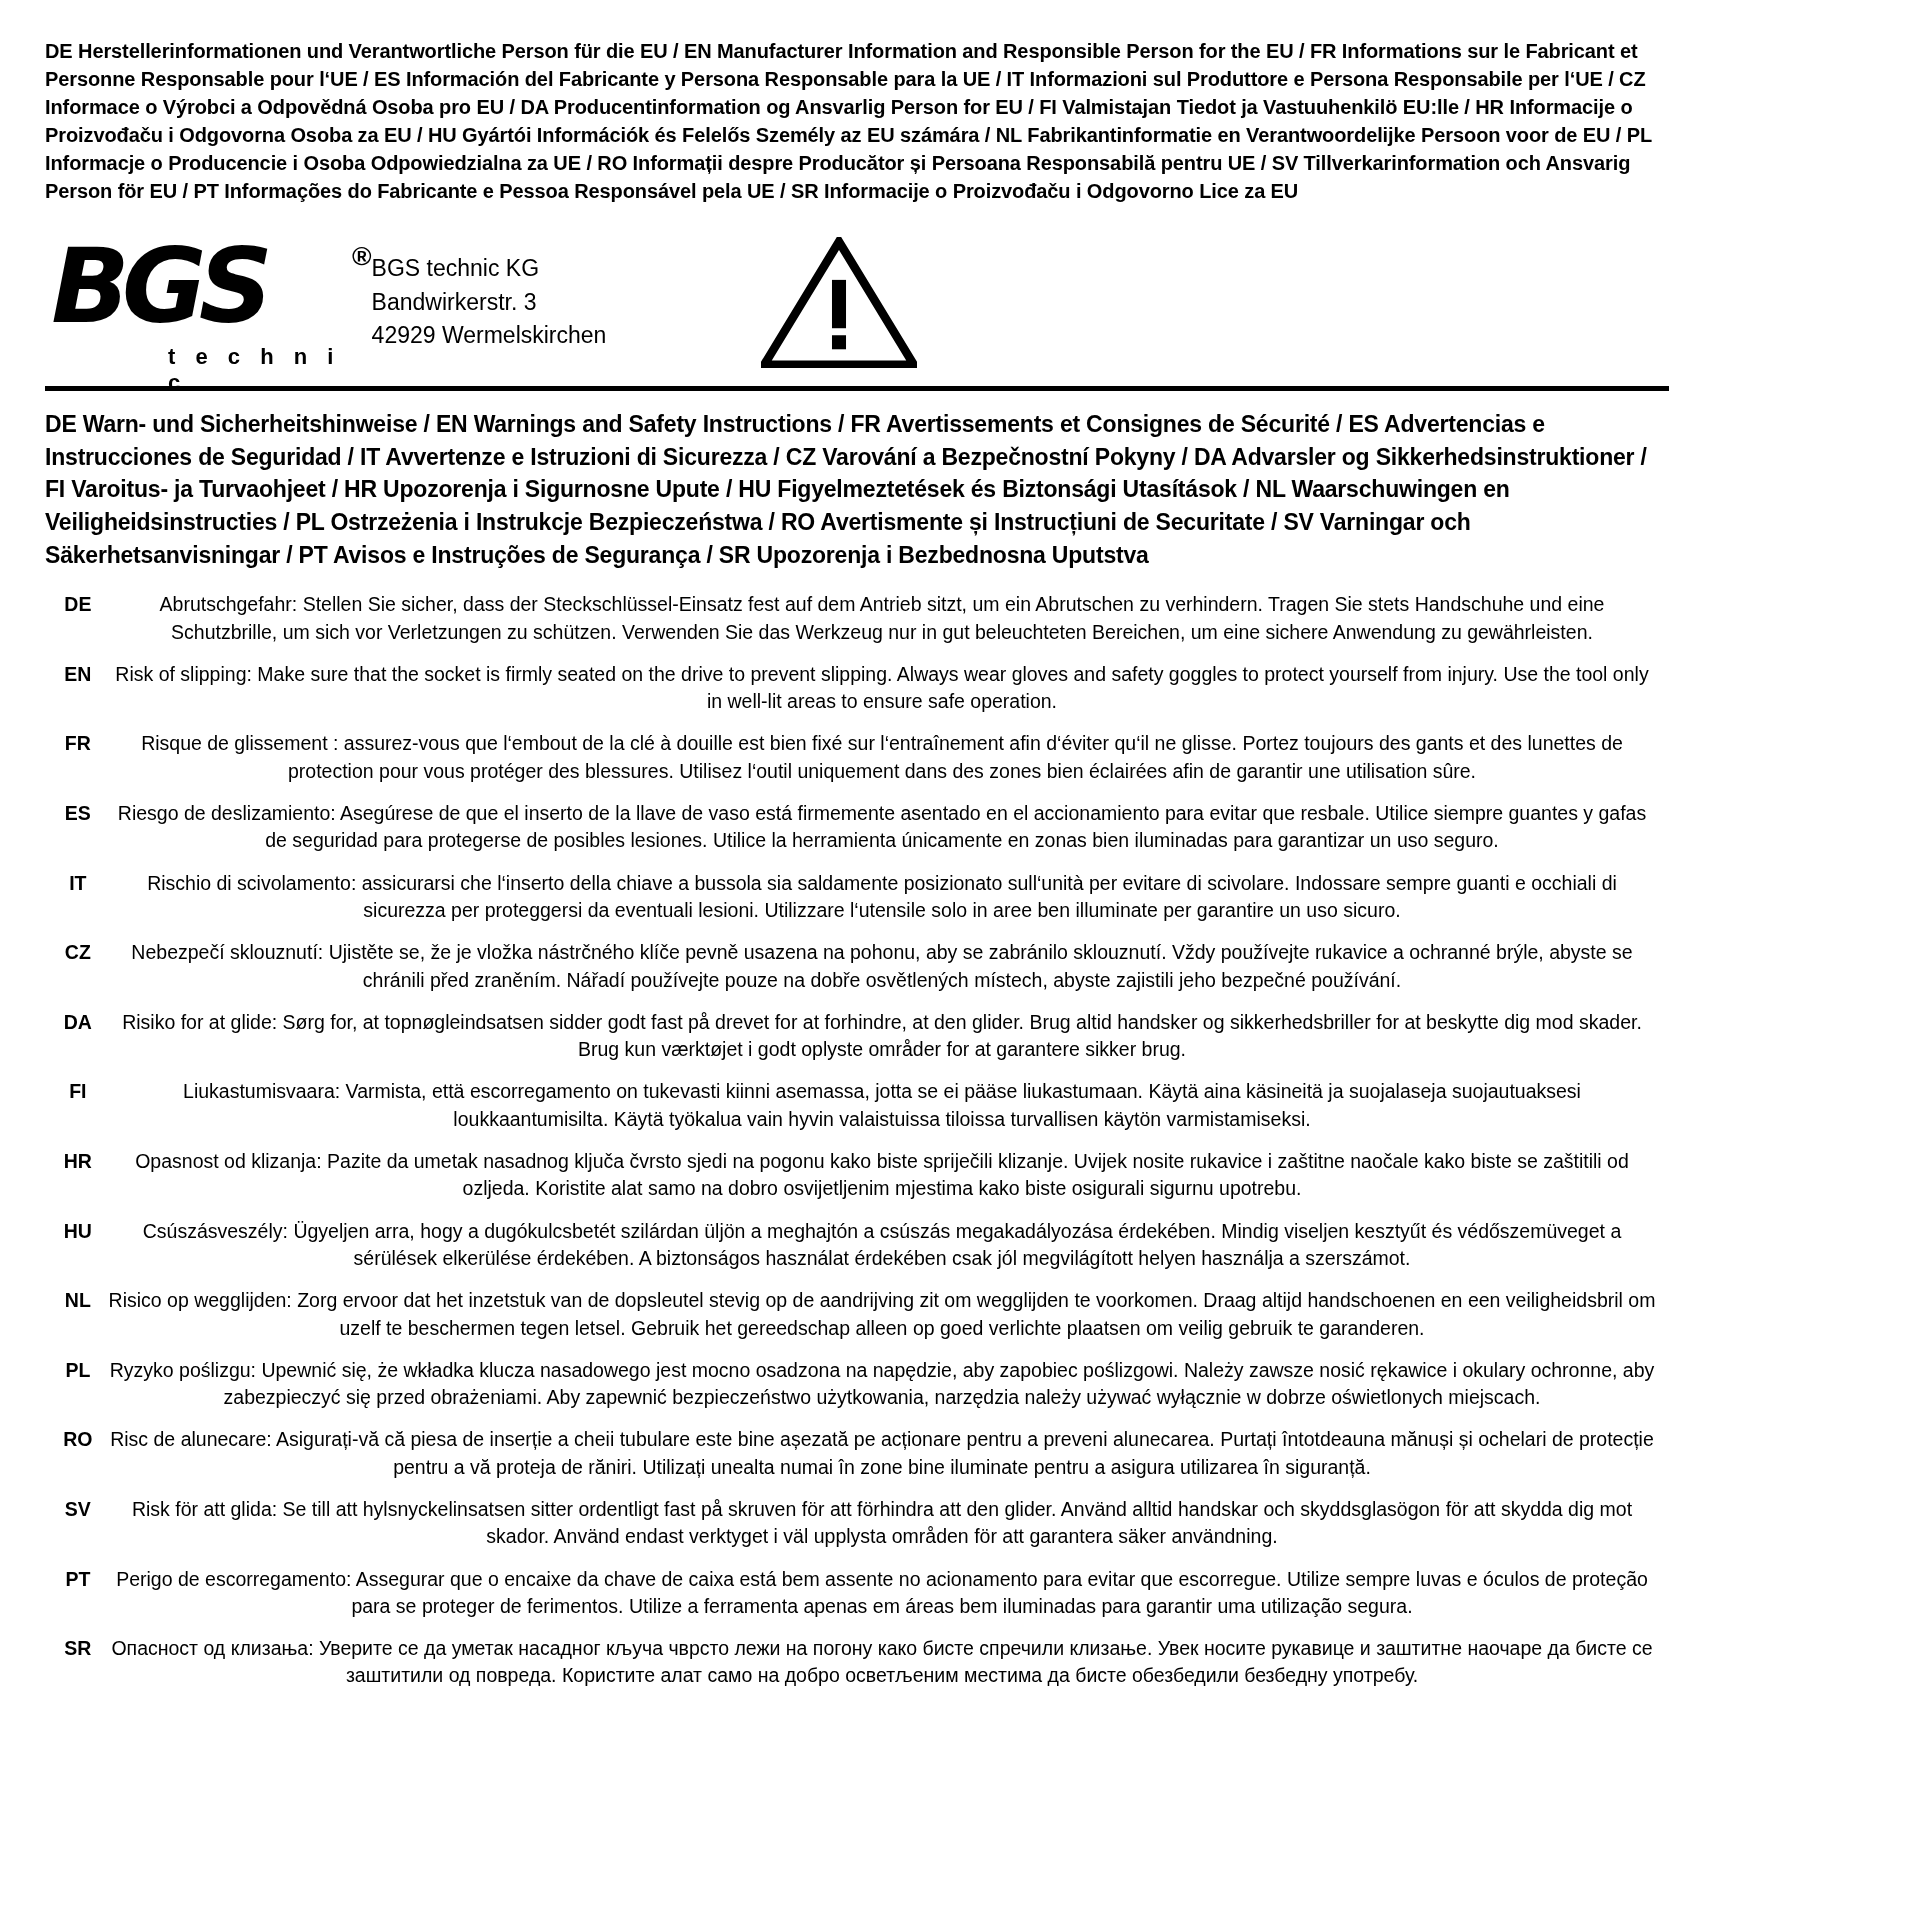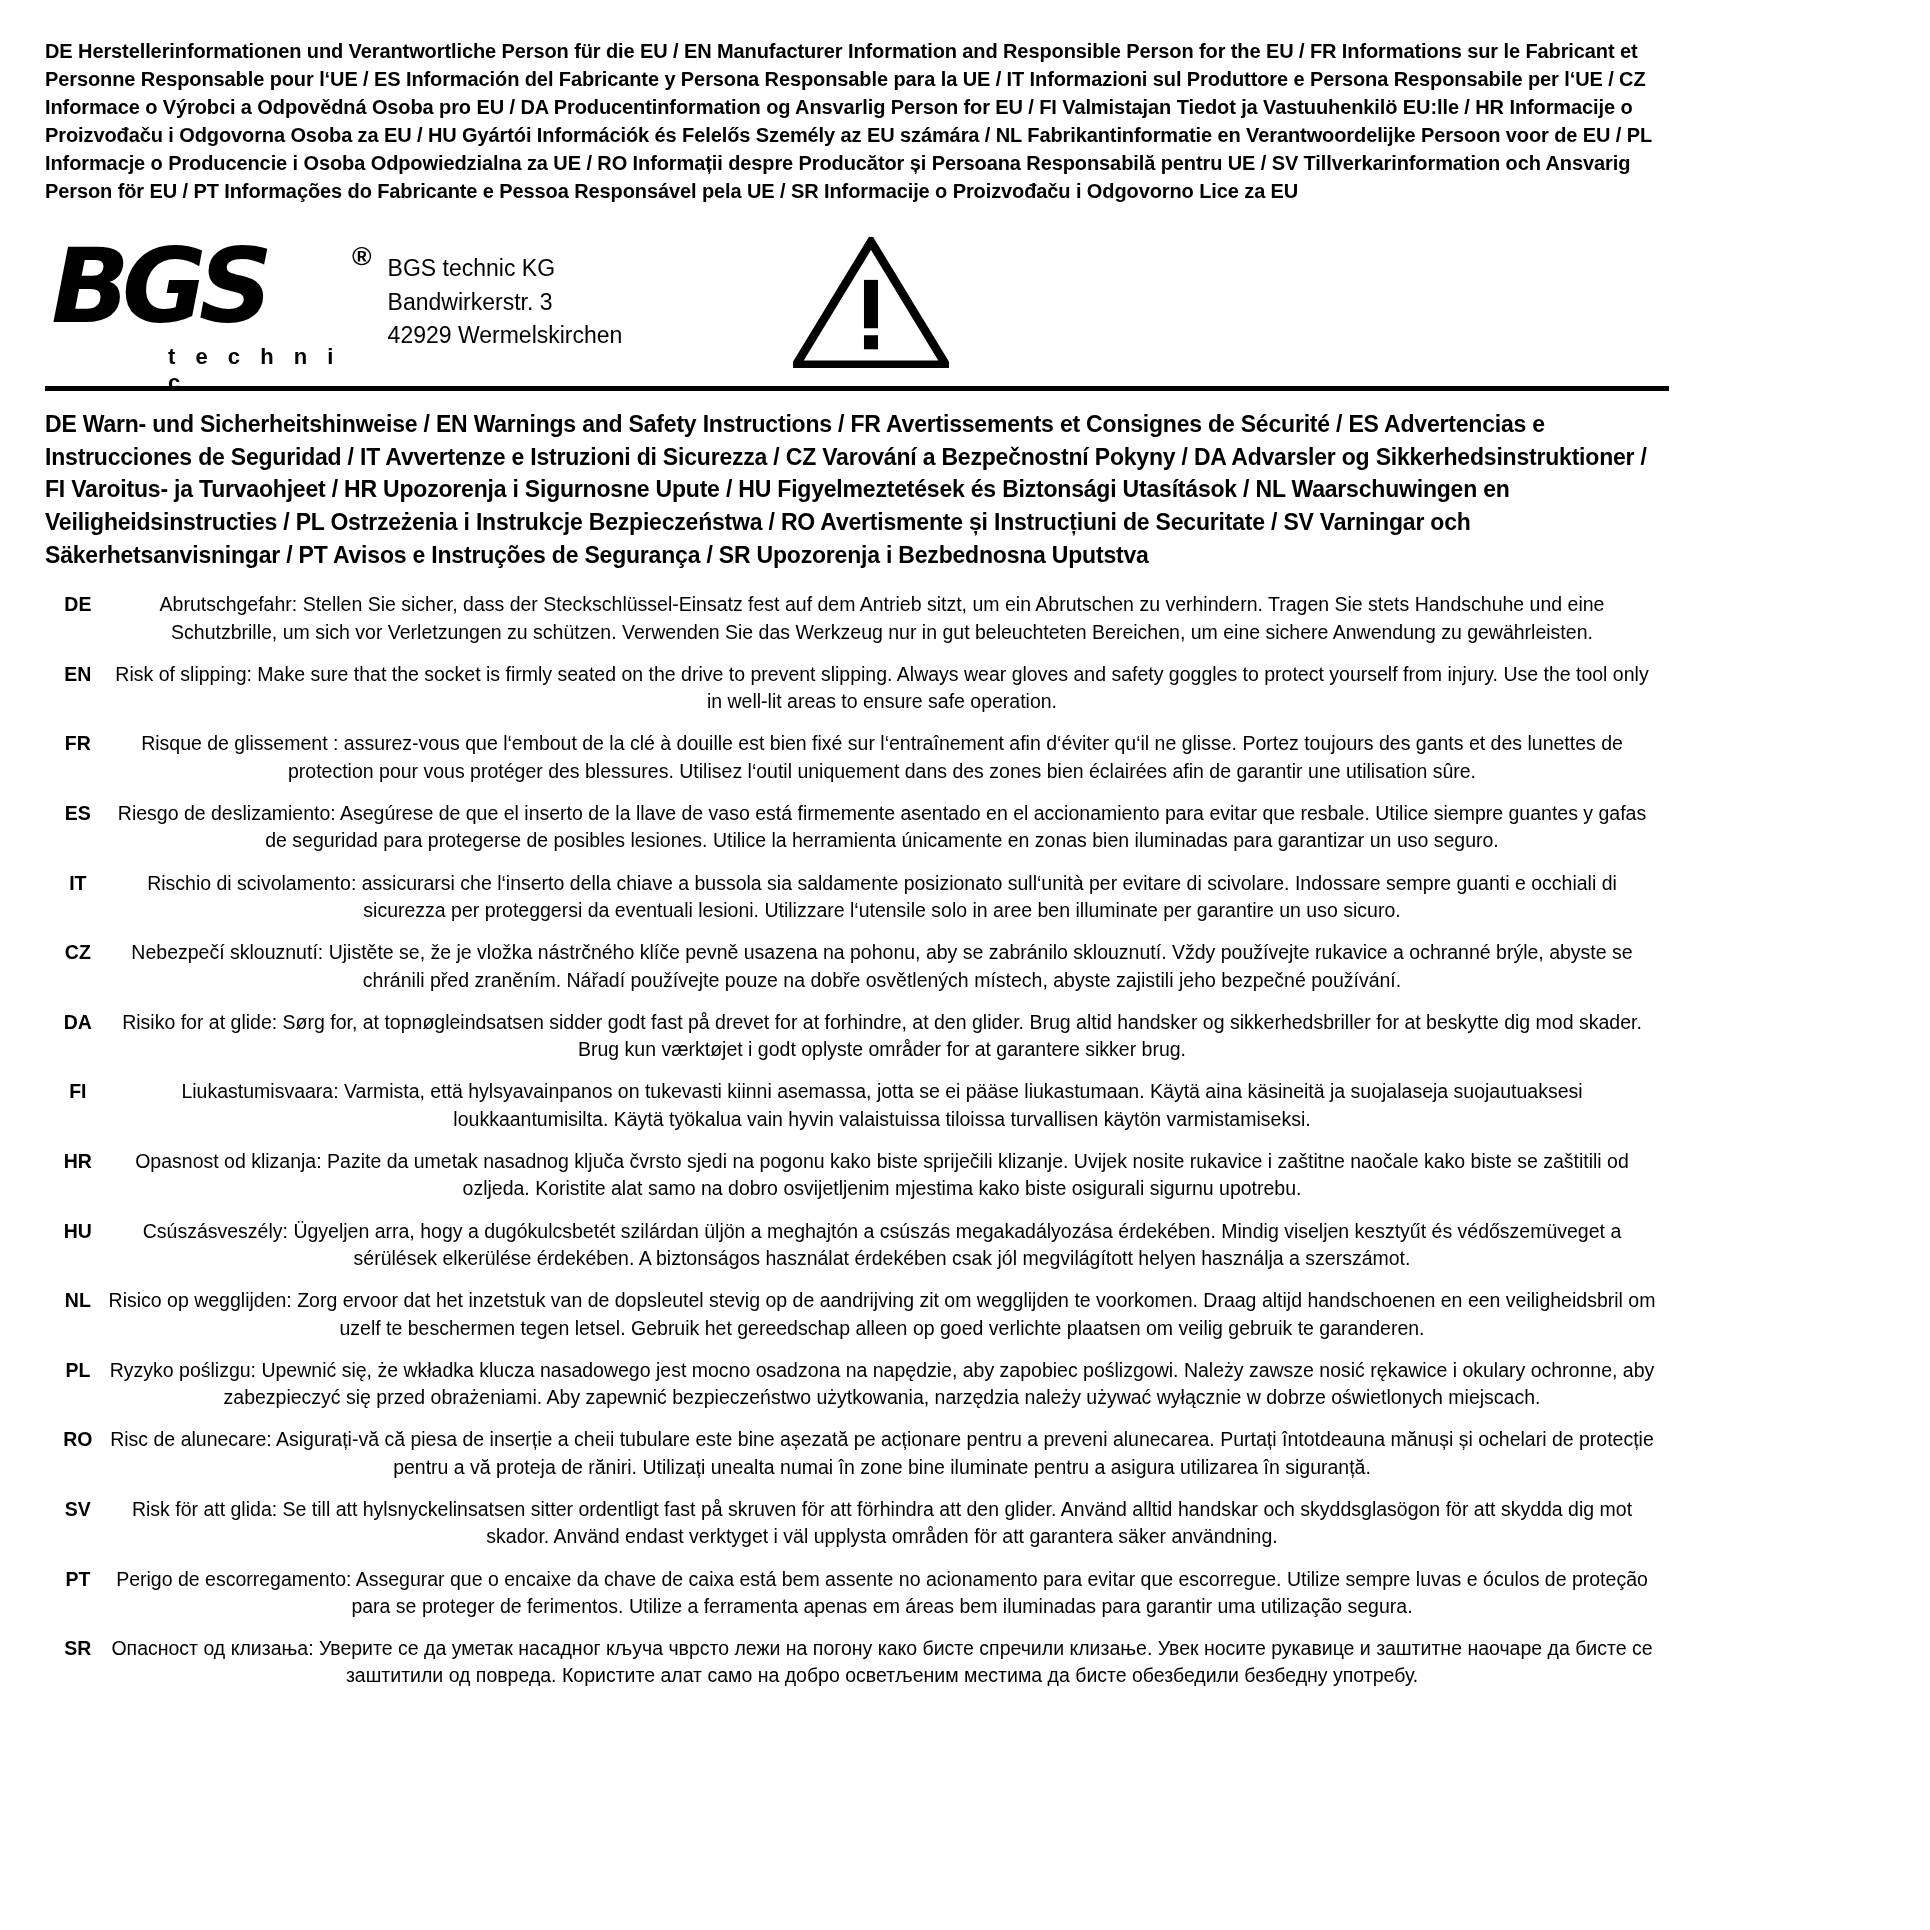--- a/index.html
+++ b/index.html
@@ -31,21 +31,20 @@
   }
 
   
   .company-band {
     position: relative;
     display: flex;
     align-items: center;
     height: 167px;
     border-bottom: 5.4px solid #000;
     margin-bottom: 17px;
-    gap: 16px;
   }
   .logo-block {
     width: 311px;
     flex: 0 0 311px;
     position: relative;
     height: 148px;
   }
   .logo-bgs {
     font-family: "DejaVu Sans", sans-serif;
     font-size: 103px;
@@ -192,21 +191,21 @@
     <div class="lang-row">
       <div class="lang-code">CZ</div>
       <div class="lang-text">Nebezpečí sklouznutí: Ujistěte se, že je vložka nástrčného klíče pevně usazena na pohonu, aby se zabránilo sklouznutí. Vždy používejte rukavice a ochranné brýle, abyste se chránili před zraněním. Nářadí používejte pouze na dobře osvětlených místech, abyste zajistili jeho bezpečné používání.</div>
     </div>
     <div class="lang-row">
       <div class="lang-code">DA</div>
       <div class="lang-text">Risiko for at glide: Sørg for, at topnøgleindsatsen sidder godt fast på drevet for at forhindre, at den glider. Brug altid handsker og sikkerhedsbriller for at beskytte dig mod skader. Brug kun værktøjet i godt oplyste områder for at garantere sikker brug.</div>
     </div>
     <div class="lang-row">
       <div class="lang-code">FI</div>
-      <div class="lang-text">Liukastumisvaara: Varmista, että hylsyavainpanos on tukevasti kiinni asemassa, jotta se ei pääse liukastumaan. Käytä aina käsineitä ja suojalaseja suojautuaksesi loukkaantumisilta. Käytä työkalua vain hyvin valaistuissa tiloissa turvallisen käytön varmistamiseksi.</div>
+      <div class="lang-text">Liukastumisvaara: Varmista, että escorregamento on tukevasti kiinni asemassa, jotta se ei pääse liukastumaan. Käytä aina käsineitä ja suojalaseja suojautuaksesi loukkaantumisilta. Käytä työkalua vain hyvin valaistuissa tiloissa turvallisen käytön varmistamiseksi.</div>
     </div>
     <div class="lang-row">
       <div class="lang-code">HR</div>
       <div class="lang-text">Opasnost od klizanja: Pazite da umetak nasadnog ključa čvrsto sjedi na pogonu kako biste spriječili klizanje. Uvijek nosite rukavice i zaštitne naočale kako biste se zaštitili od ozljeda. Koristite alat samo na dobro osvijetljenim mjestima kako biste osigurali sigurnu upotrebu.</div>
     </div>
     <div class="lang-row">
       <div class="lang-code">HU</div>
       <div class="lang-text">Csúszásveszély: Ügyeljen arra, hogy a dugókulcsbetét szilárdan üljön a meghajtón a csúszás megakadályozása érdekében. Mindig viseljen kesztyűt és védőszemüveget a sérülések elkerülése érdekében. A biztonságos használat érdekében csak jól megvilágított helyen használja a szerszámot.</div>
     </div>
     <div class="lang-row">

